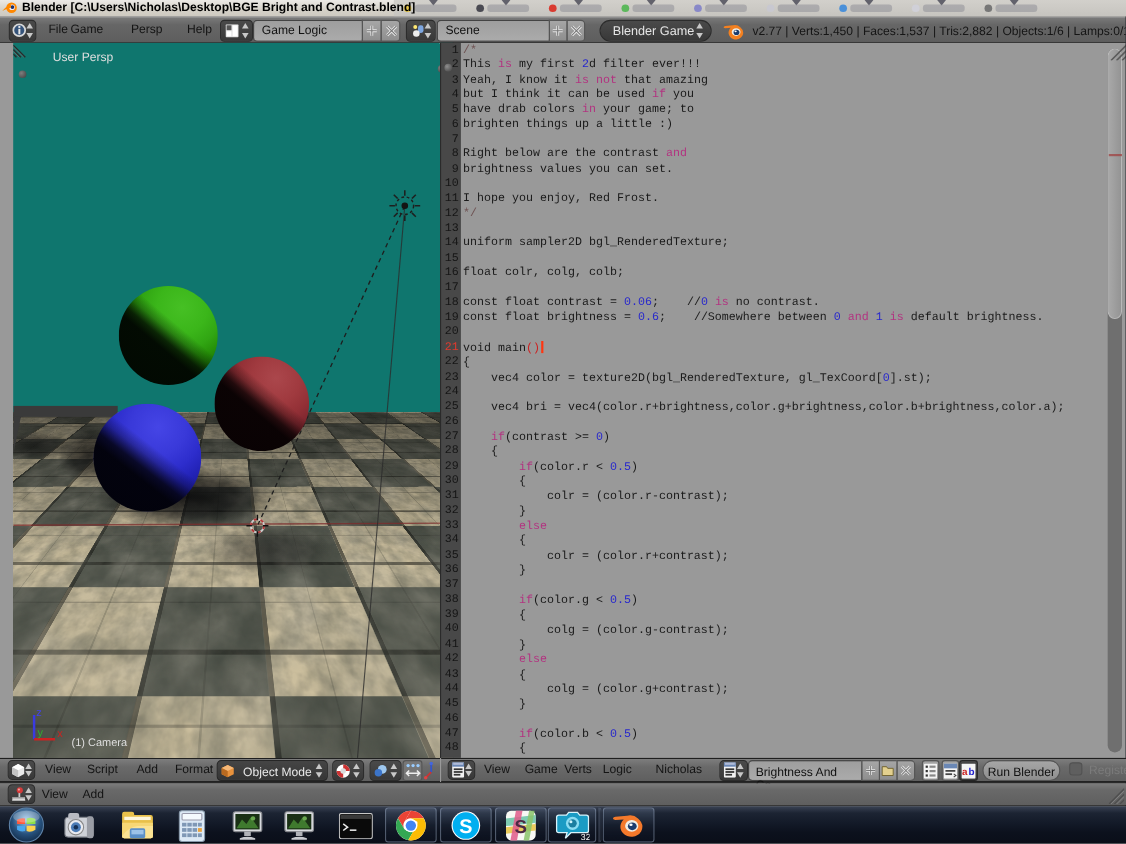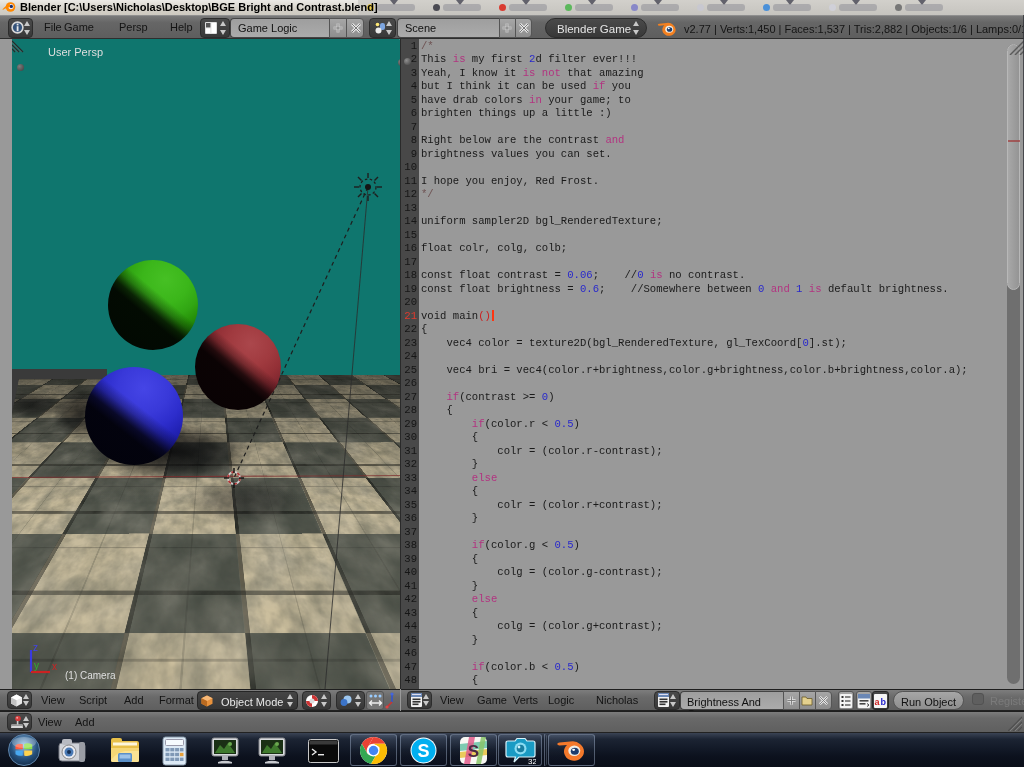--- a/index.html
+++ b/index.html
@@ -471,21 +471,21 @@
         <rect x="1.5" y="6" width="9" height="1.6" fill="#444"></rect>
         <rect x="1.5" y="9" width="6" height="1.6" fill="#444"></rect>
         <path d="M9 9.5L11 11L9 12.5" fill="none" stroke="#444" stroke-width="1"></path>
       </svg>
   <div class="abs" style="left:471px;top:1px;width:17px;height:19px;background:linear-gradient(#474747,#373737);border:1px solid #262626;border-radius:3px"></div>
   <svg class="abs" style="left:473px;top:4px" width="13" height="14" viewBox="0 0 13 14">
         <rect width="13" height="14" rx="1" fill="#f4f4f4"></rect>
         <text x="0.5" y="10.5" font-size="9" font-weight="bold" fill="#c22" font-family="Liberation Sans">a</text>
         <text x="6.5" y="10.5" font-size="9" font-weight="bold" fill="#22c" font-family="Liberation Sans">b</text>
       </svg>
-  <div class="abs lt" style="left:492px;top:1px;width:71px;height:19px;border-radius:10px;text-align:center;font-size:11px;padding-top:4px">Run Object</div>
+  <div class="abs lt" style="left:492px;top:1px;width:71px;height:19px;border-radius:10px;text-align:center;font-size:11px;padding-top:4px">Run Blender</div>
   <div class="abs" style="left:571px;top:3px;width:12px;height:12px;background:#5f5f5f;border:1px solid #525252;border-radius:3px"></div>
   <div class="abs" style="left:589px;top:5px;font-size:11px;color:#7b7b7b">Registe</div>
 </div>
 
 <div class="abs hdr" style="left:0;top:711px;width:1024px;height:22px;background:linear-gradient(#7d7d7d,#696969 30%,#5f5f5f)">
   <div class="abs btn" style="left:7px;width:25px;height:18px;top:1px"></div>
   <svg class="abs" style="left:10px;top:3px" width="14" height="15" viewBox="0 0 14 15">
         <circle cx="8" cy="3.5" r="2.8" fill="#d43c3c"></circle>
         <circle cx="7.2" cy="2.8" r="1" fill="#f5a0a0"></circle>
         <rect x="6.8" y="6" width="1.6" height="4" fill="#ccc"></rect>

